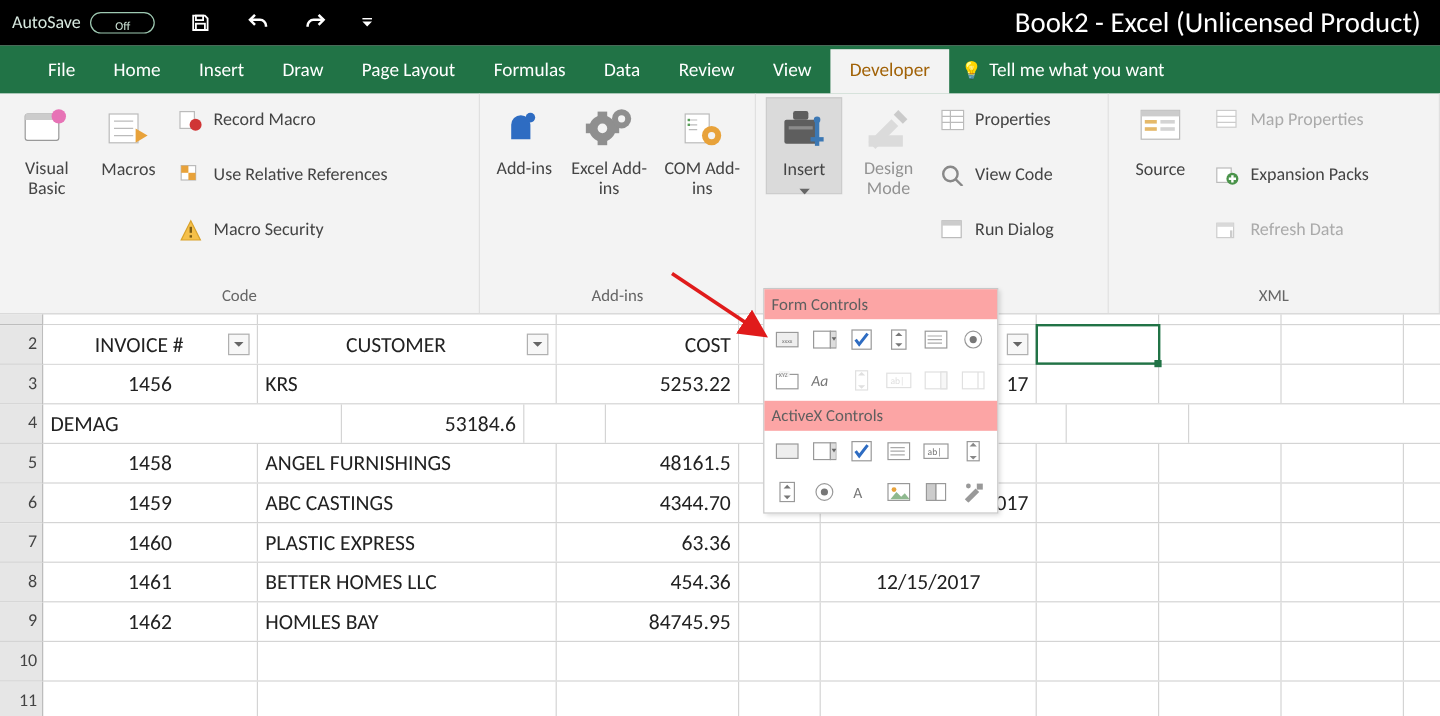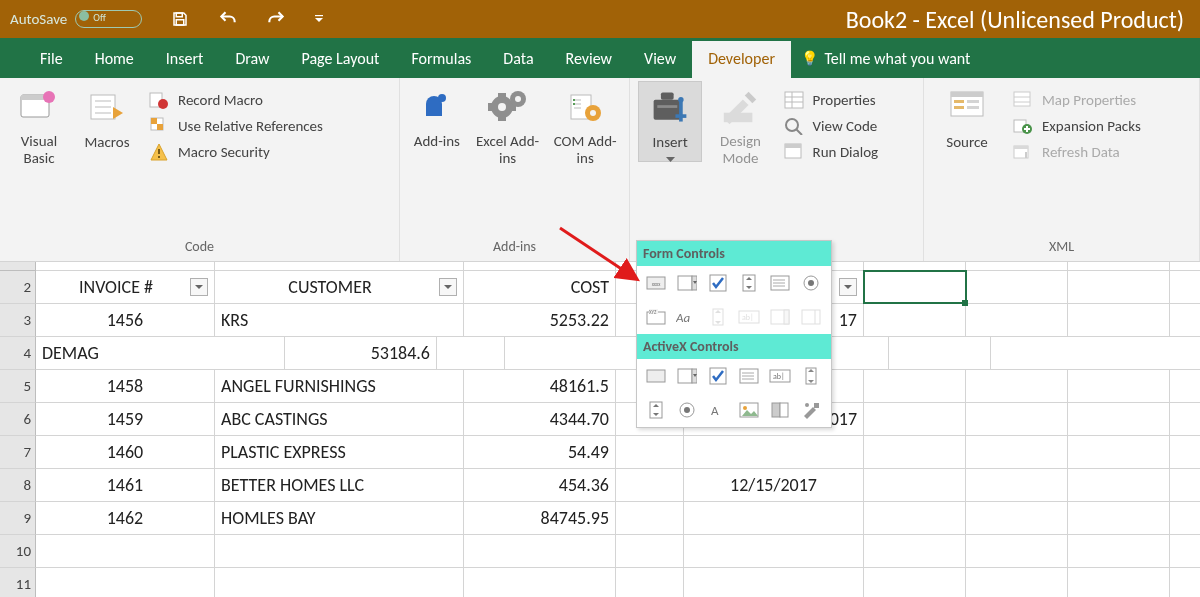--- a/index.html
+++ b/index.html
@@ -1,21 +1,21 @@
 <!DOCTYPE html>
 <html><head>
 <meta charset="utf-8">
 <style>
   * { box-sizing: border-box; margin: 0; padding: 0; font-family: "Segoe UI", Calibri, sans-serif; }
   body { background: #fff; width: 1200px; height: 597px; overflow: hidden; font-size: 14px; color: #333; user-select: none; }
 
   
-  .titlebar { background: #a16207; height: 38px; display: flex; align-items: center; color: #fff; padding: 0 10px; }
+  .titlebar { background: #000000; height: 38px; display: flex; align-items: center; color: #fff; padding: 0 10px; }
   .autosave { display: flex; align-items: center; gap: 8px; font-size: 15px; color: #d7e8df; }
-  .toggle { width: 67px; height: 18px; border: 1px solid #9ec9b2; border-radius: 10px; display: flex; padding: 0 3px; gap:4px;}
+  .toggle { width: 54px; height: 18px; border: 1px solid #9ec9b2; border-radius: 10px; display: flex; align-items: center; padding: 0 3px; gap:4px;flex-direction:column;}
   .toggle .knob { width: 10px; height: 10px; border-radius: 50%; background: #8bbea1; }
   .toggle .off { font-size: 10px; color: #cfe6d8; }
   .qat { display: flex; align-items: center; gap: 28px; margin-left: 28px; }
   .qat .ic { width: 20px; height: 20px; display: flex; align-items: center; justify-content: center; font-size: 18px; color: #fff; }
   .qat .dim { color: rgba(255,255,255,0.35); }
   .qat-dd { width: 10px; text-align: center; color:#fff;}
   .title-right { margin-left: auto; font-size: 24px; color: #fff; padding-right: 6px; }
 
   
   .tabs { background: #217346; height: 40px; display: flex; align-items: flex-end; padding-left: 24px; }
@@ -25,21 +25,21 @@
   .bulb { font-size:14px; }
 
   
   .ribbon { background: #f3f3f3; height: 184px; display: flex; border-bottom: 1px solid #d4d4d4; }
   .group { border-right: 1px solid #e0e0e0; padding: 3px 8px 2px; display: flex; flex-direction: column; position: relative; }
   .group-label { text-align: center; color: #666; font-size: 14px; padding-bottom: 4px; margin-top:auto;}
   .grow-row { display:flex; gap:6px; flex: 1; align-items: flex-start; }
   .bigbtn { display:flex; flex-direction:column; align-items:center; justify-content:flex-start; width:62px; text-align:center; font-size:15px; color:#444; padding-top:6px; gap:6px;}
   .bigbtn.pressed { background:#dadada; box-shadow: inset 0 0 0 1px #c9c9c9; }
   .bigic { width:40px; height:40px; display:flex; align-items:center; justify-content:center; }
-  .vlist { display:flex; flex-direction:column; gap:0; padding-top:6px; }
+  .vlist { display:flex; flex-direction:column; gap:20px; padding-top:6px; }
   .smallbtn { display:flex; align-items:center; gap:8px; font-size:15px; color:#444; padding:2px 4px;}
   .smallbtn.dim { color:#aaa; }
   .smallbtn .sic { width:22px; height:22px; display:flex; align-items:center; justify-content:center; }
 
   
   .sheet { display:flex; }
   .rowhdrs { width:36px; }
   .rowhdr { height:33px; background:#e6e6e6; border-right:1px solid #bdbdbd; border-bottom:1px solid #d4d4d4; display:flex; align-items:center; justify-content:flex-end; padding-right:4px; font-size:15px; color:#444;}
   .rowhdr.first { height: 9px; border-bottom: 1px solid #bdbdbd;}
   .grid { flex:1; }
@@ -56,21 +56,21 @@
   .cD.head { justify-content:flex-end; }
   .hdr { background:#fff; font-weight:400;}
   .filter { width:18px; height:18px; border:1px solid #b0b0b0; background:#f7f7f7; display:inline-flex; align-items:center; justify-content:center; margin-left:auto; }
   .filter svg { width:8px; height:8px;}
   .hdr .lab { flex:1; text-align:center;}
   .active-cell { outline:2px solid #217346; outline-offset:-1px; position:relative;}
   .active-cell::after{content:""; position:absolute; right:-3px; bottom:-3px; width:6px; height:6px; background:#217346;}
 
   
   .popup { position:absolute; left:636px; top:240px; width:196px; background:#fff; border:1px solid #c7c7c7; box-shadow:2px 2px 4px rgba(0,0,0,0.15); z-index:10;}
-  .popup .sect { background:#5eead4; color:#5f5f5f; font-weight:bold; font-size:14px; padding:4px 6px;}
+  .popup .sect { background:#fca5a5; color:#5f5f5f; font-weight:normal; font-size:14px; padding:4px 6px;}
   .popup .icons { display:flex; flex-wrap:wrap; padding:4px 4px; gap:2px;}
   .ctl { width:29px; height:26px; display:flex; align-items:center; justify-content:center; border:1px solid transparent;}
   .ctl.dim { opacity:0.45; }
 
   
   .arrow { position:absolute; left:555px; top:223px; z-index:20; pointer-events:none;}
 
 </style>
 </head>
 <body>
@@ -454,21 +454,21 @@
       <div class="cell cF" style="justify-content:flex-end">
           <span>12/1/2017</span>
         </div>
       <div class="cell cG"></div>
         <div class="cell cH"></div>
         <div class="cell cI"></div>
     </div>
     <div class="row">
       <div class="cell cB">1460</div>
       <div class="cell cC">PLASTIC EXPRESS</div>
-      <div class="cell cD">54.49</div>
+      <div class="cell cD">63.36</div>
       <div class="cell cE"></div>
       <div class="cell cF"></div>
       <div class="cell cG"></div>
         <div class="cell cH"></div>
         <div class="cell cI"></div>
     </div>
     <div class="row">
       <div class="cell cB">1461</div>
       <div class="cell cC">BETTER HOMES LLC</div>
       <div class="cell cD">454.36</div>

